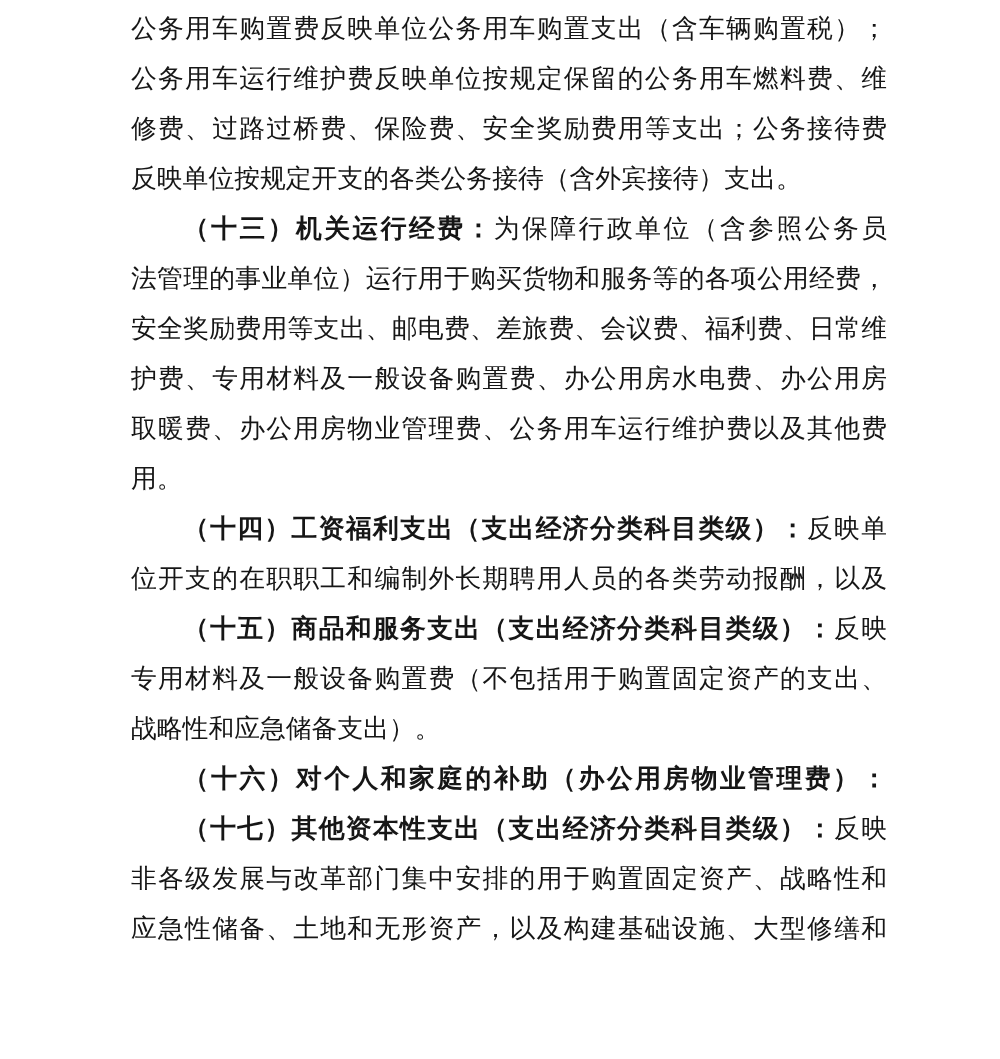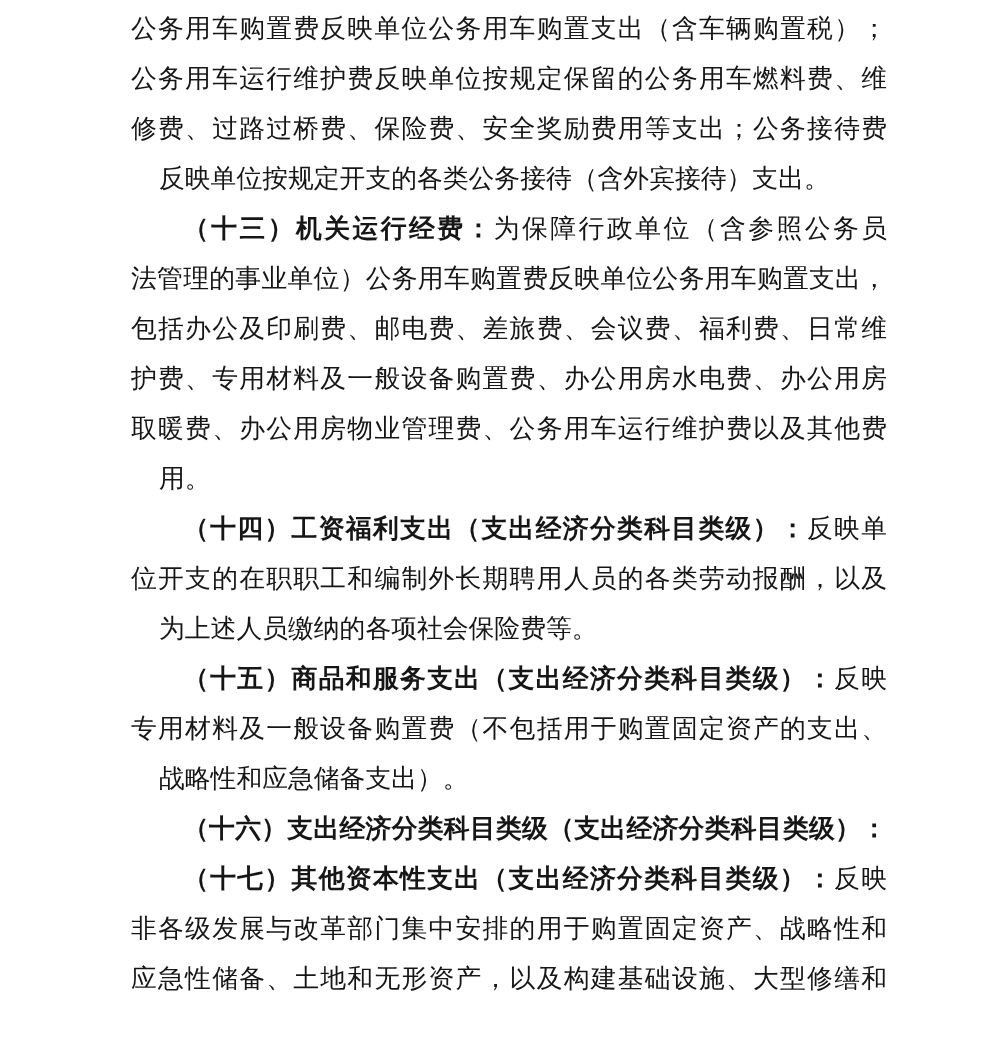--- a/index.html
+++ b/index.html
@@ -31,49 +31,47 @@
     letter-spacing: 0;
     text-align: justify;
     text-justify: inter-ideograph;
     overflow: hidden;
   }
   .line.fill {
     text-align-last: justify;
   }
   .line.nofill {
     text-align-last: left;
-    margin-left: 28px;
   }
   .line.indent {
     text-indent: 52px;
   }
   .lead {
     font-weight: bold;
     margin-top: 16px;
   }
 </style>
 </head>
 <body>
 
 <div class="page">
   <div class="doc-body" id="doc-body">
       <div class="line fill"><span class="lead"></span><span>公务用车购置费反映单位公务用车购置支出（含车辆购置税）；</span></div>
       <div class="line fill"><span class="lead"></span><span>公务用车运行维护费反映单位按规定保留的公务用车燃料费、维</span></div>
       <div class="line fill"><span class="lead"></span><span>修费、过路过桥费、保险费、安全奖励费用等支出；公务接待费</span></div>
       <div class="line nofill"><span class="lead"></span><span>反映单位按规定开支的各类公务接待（含外宾接待）支出。</span></div>
       <div class="line fill indent"><span class="lead">（十三）机关运行经费：</span><span>为保障行政单位（含参照公务员</span></div>
-      <div class="line fill"><span class="lead"></span><span>法管理的事业单位）公务用车购置费反映单位公务用车购置支出，</span></div>
-      <div class="line fill"><span class="lead"></span><span>包括办公及印刷费、邮电费、差旅费、会议费、福利费、日常维</span></div>
+      <div class="line fill"><span class="lead"></span><span>法管理的事业单位）运行用于购买货物和服务等的各项公用经费，</span></div>
+      <div class="line fill"><span class="lead"></span><span>安全奖励费用等支出、邮电费、差旅费、会议费、福利费、日常维</span></div>
       <div class="line fill"><span class="lead"></span><span>护费、专用材料及一般设备购置费、办公用房水电费、办公用房</span></div>
       <div class="line fill"><span class="lead"></span><span>取暖费、办公用房物业管理费、公务用车运行维护费以及其他费</span></div>
       <div class="line nofill"><span class="lead"></span><span>用。</span></div>
       <div class="line fill indent"><span class="lead">（十四）工资福利支出（支出经济分类科目类级）：</span><span>反映单</span></div>
       <div class="line fill"><span class="lead"></span><span>位开支的在职职工和编制外长期聘用人员的各类劳动报酬，以及</span></div>
-      <div class="line nofill"><span class="lead"></span><span>为上述人员缴纳的各项社会保险费等。</span></div>
       <div class="line fill indent"><span class="lead">（十五）商品和服务支出（支出经济分类科目类级）：</span><span>反映</span></div>
       <div class="line fill"><span class="lead"></span><span>专用材料及一般设备购置费（不包括用于购置固定资产的支出、</span></div>
       <div class="line nofill"><span class="lead"></span><span>战略性和应急储备支出）。</span></div>
-      <div class="line fill indent"><span class="lead">（十六）支出经济分类科目类级（支出经济分类科目类级）：</span><span></span></div>
+      <div class="line fill indent"><span class="lead">（十六）对个人和家庭的补助（办公用房物业管理费）：</span><span></span></div>
       <div class="line fill indent"><span class="lead">（十七）其他资本性支出（支出经济分类科目类级）：</span><span>反映</span></div>
       <div class="line fill"><span class="lead"></span><span>非各级发展与改革部门集中安排的用于购置固定资产、战略性和</span></div>
       <div class="line fill"><span class="lead"></span><span>应急性储备、土地和无形资产，以及构建基础设施、大型修缮和</span></div>
     </div>
 </div>
 
 </body></html>

